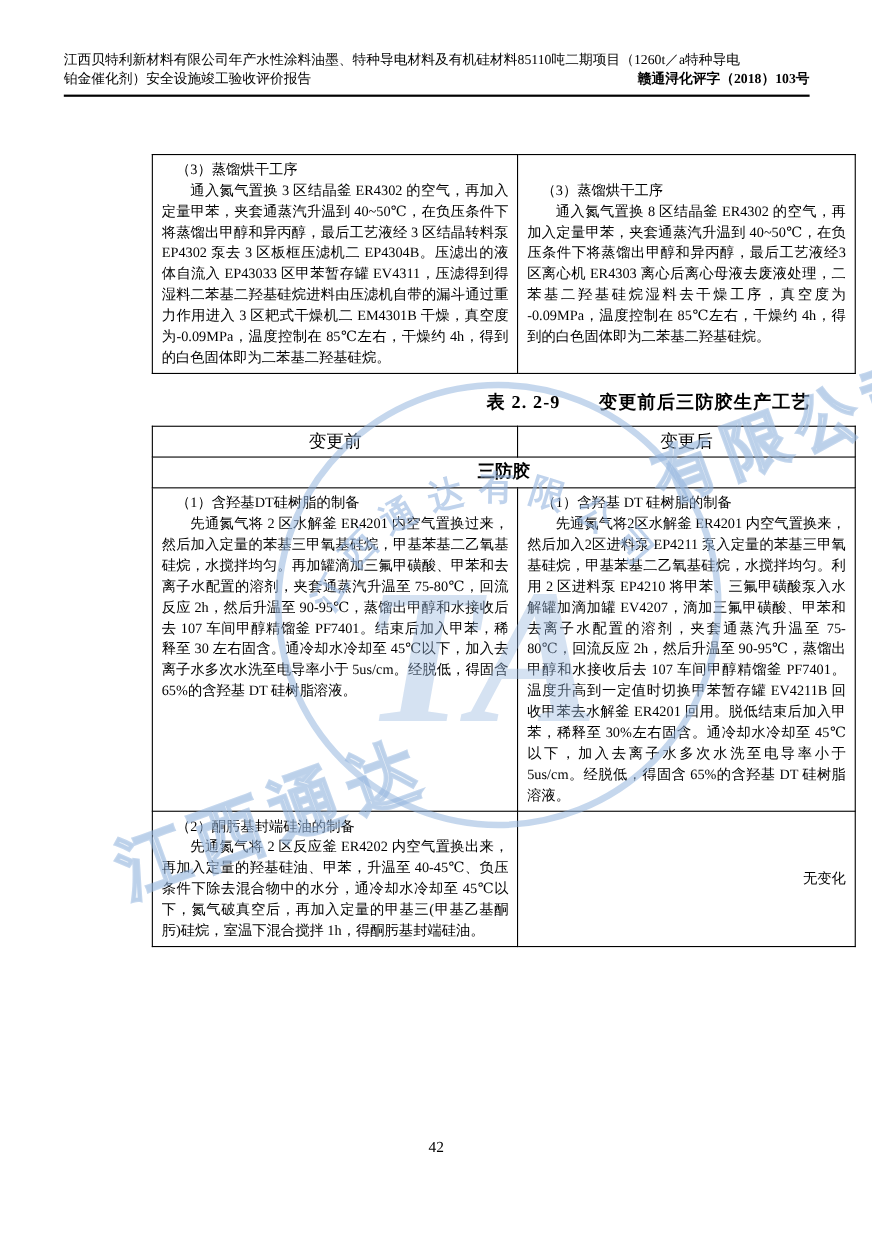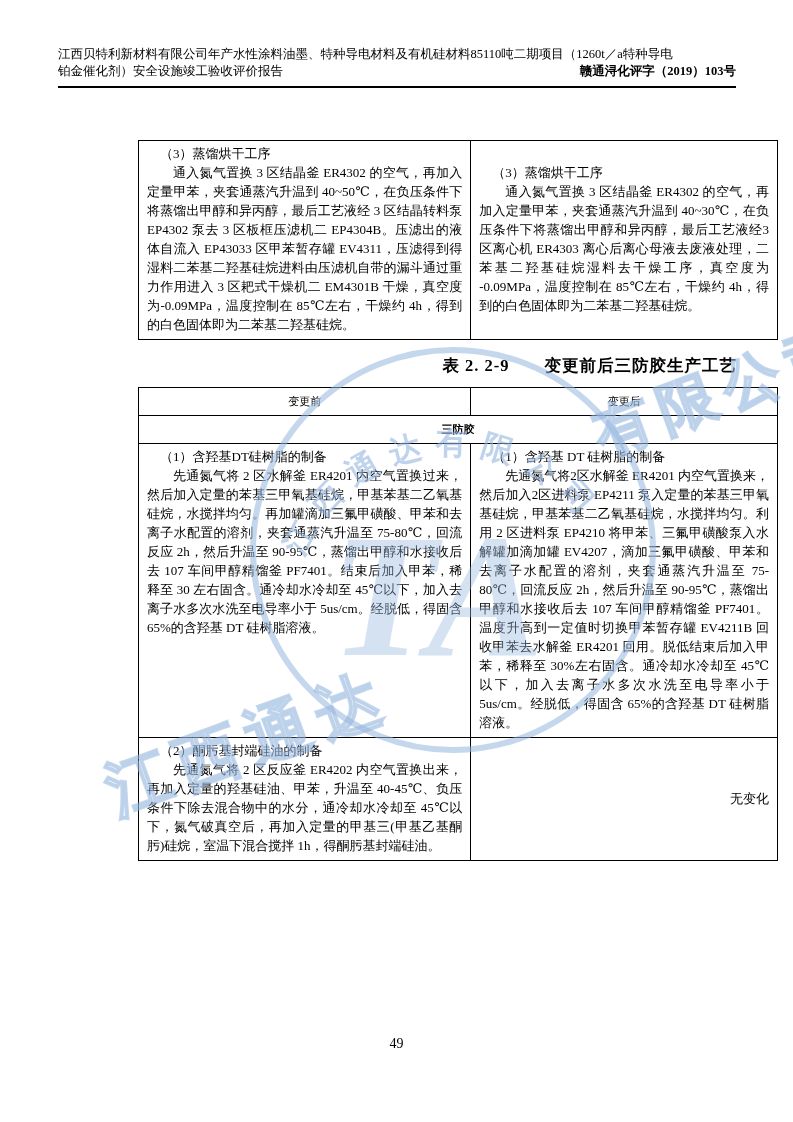--- a/index.html
+++ b/index.html
@@ -50,21 +50,21 @@
     padding: 3px 8px 5px 8px;
     font-size: 13px;
     line-height: 19px;
     vertical-align: top;
   }
   p.h { text-indent: 1em; }
   p.b { text-indent: 2em; text-align: justify; }
   .vmid { vertical-align: middle !important; }
   .center { text-align: center; }
   .bold { font-weight: bold; }
-  .thead td, .section-row td { padding: 4px 2px; font-size: 11px; }
+  .thead td, .section-row td { padding: 4px 2px; font-size: 16px; }
   .short-cell { font-size: 14px; text-align: right; }
 
   .caption {
     width: 640px;
     text-align: right;
     font-weight: bold;
     font-size: 16.5px;
     letter-spacing: 1px;
     margin: 15px 0 10px 0;
   }
@@ -106,40 +106,40 @@
 </style>
 </head>
 <body>
 
 <div class="page">
 
   <header class="doc-header">
     <span class="ht-line">江西贝特利新材料有限公司年产水性涂料油墨、特种导电材料及有机硅材料85110吨二期项目（1260t／a特种导电</span>
     <span class="ht-line3">
       <span>铂金催化剂）安全设施竣工验收评价报告</span>
-      <span class="doc-number">赣通浔化评字（2019）103号</span>
+      <span class="doc-number">赣通浔化评字（2018）103号</span>
     </span>
   </header>
 
   <div class="content">
 
     <table class="proc-table">
       <colgroup>
           <col class="c1">
           <col class="c2">
         </colgroup>
       <tbody>
           <tr>
         <td>
           <p class="h">（3）蒸馏烘干工序</p>
           <p class="b">通入氮气置换 3 区结晶釜 ER4302 的空气，再加入定量甲苯，夹套通蒸汽升温到 40~50℃，在负压条件下将蒸馏出甲醇和异丙醇，最后工艺液经 3 区结晶转料泵 EP4302 泵去 3 区板框压滤机二 EP4304B。压滤出的液体自流入 EP43033 区甲苯暂存罐 EV4311，压滤得到得湿料二苯基二羟基硅烷进料由压滤机自带的漏斗通过重力作用进入 3 区耙式干燥机二 EM4301B 干燥，真空度为-0.09MPa，温度控制在 85℃左右，干燥约 4h，得到的白色固体即为二苯基二羟基硅烷。</p>
         </td>
         <td class="vmid">
           <p class="h">（3）蒸馏烘干工序</p>
-          <p class="b">通入氮气置换 3 区结晶釜 ER4302 的空气，再加入定量甲苯，夹套通蒸汽升温到 40~30℃，在负压条件下将蒸馏出甲醇和异丙醇，最后工艺液经3区离心机 ER4303 离心后离心母液去废液处理，二苯基二羟基硅烷湿料去干燥工序，真空度为 -0.09MPa，温度控制在 85℃左右，干燥约 4h，得到的白色固体即为二苯基二羟基硅烷。</p>
+          <p class="b">通入氮气置换 8 区结晶釜 ER4302 的空气，再加入定量甲苯，夹套通蒸汽升温到 40~50℃，在负压条件下将蒸馏出甲醇和异丙醇，最后工艺液经3区离心机 ER4303 离心后离心母液去废液处理，二苯基二羟基硅烷湿料去干燥工序，真空度为 -0.09MPa，温度控制在 85℃左右，干燥约 4h，得到的白色固体即为二苯基二羟基硅烷。</p>
         </td>
       </tr>
     </tbody>
       </table>
 
     <div class="caption">表 2. 2-9　　变更前后三防胶生产工艺</div>
 
     <table class="proc-table">
       <colgroup>
           <col class="c1">
@@ -168,21 +168,21 @@
           <p class="h">（2）酮肟基封端硅油的制备</p>
           <p class="b">先通氮气将 2 区反应釜 ER4202 内空气置换出来，再加入定量的羟基硅油、甲苯，升温至 40-45℃、负压条件下除去混合物中的水分，通冷却水冷却至 45℃以下，氮气破真空后，再加入定量的甲基三(甲基乙基酮肟)硅烷，室温下混合搅拌 1h，得酮肟基封端硅油。</p>
         </td>
         <td class="center vmid short-cell">无变化</td>
       </tr>
     </tbody>
       </table>
 
   </div>
 
-  <div class="page-number">49</div>
+  <div class="page-number">42</div>
 
   <div class="watermark">
     <svg class="wm-seal" viewBox="0 0 410 410">
       <circle cx="205" cy="205" r="200" fill="none" stroke="rgba(150,182,223,0.55)" stroke-width="6"></circle>
       <defs>
         <path id="arcpath" d="M 48 238 A 160 160 0 0 1 362 238" fill="none"></path>
       </defs>
       <text font-size="32" fill="rgba(150,182,223,0.6)" letter-spacing="12" font-weight="bold">
         <textPath href="#arcpath" startOffset="6%">江西通达有限公司</textPath>
       </text>

